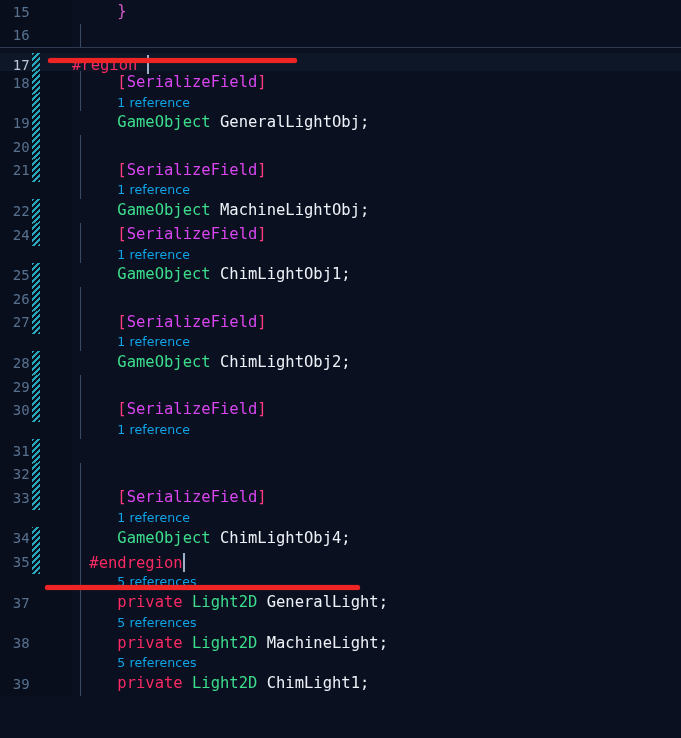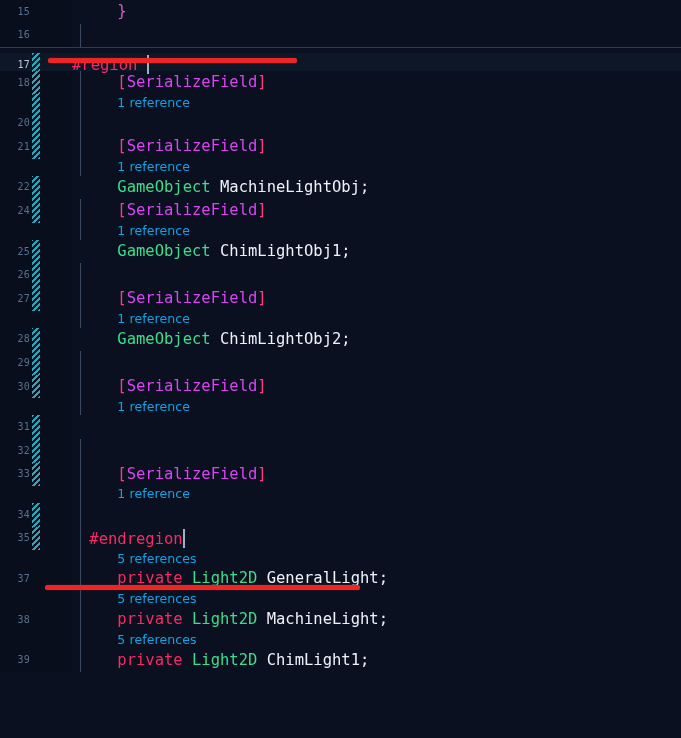--- a/index.html
+++ b/index.html
@@ -33,21 +33,21 @@
     width:72px;
     flex:0 0 72px;
     height:100%;
     background:#080e1c;
     display:flex;
     align-items:center;
   }
   .lnum {
     width:30px;
     text-align:right;
-    font-size:10px;
+    font-size:14px;
     line-height:1;
     color:#58718f;
     letter-spacing:.2px;
     padding-left:8px;
   }
   
   .diffmark {
     position:absolute;
     left:32px; top:0;
     width:8px; height:100%;
@@ -169,20 +169,29 @@
           <span class="lnum"></span>
           <div class="diffmark"></div>
         </div>
         <div class="code">
           <div class="indent-guide"></div>
           <div class="txt" style="margin-left: 45.32px;">1 reference</div>
         </div>
       </div>
       <div class="row">
         <div class="gutter">
+          <span class="lnum">19</span>
+          <div class="diffmark"></div>
+        </div>
+        <div class="code">
+          <div class="txt"><span class="k-type" style="margin-left: 45.32px;">GameObject</span><span class="k-punc"> </span><span class="k-id">GeneralLightObj</span><span class="k-punc">;</span></div>
+        </div>
+      </div>
+      <div class="row">
+        <div class="gutter">
           <span class="lnum">20</span>
           <div class="diffmark"></div>
         </div>
         <div class="code">
           <div class="indent-guide"></div>
           <div class="txt"></div>
         </div>
       </div>
       <div class="row">
         <div class="gutter">
@@ -342,20 +351,21 @@
           <div class="txt" style="margin-left: 45.32px;">1 reference</div>
         </div>
       </div>
       <div class="row">
         <div class="gutter">
           <span class="lnum">34</span>
           <div class="diffmark"></div>
         </div>
         <div class="code">
           <div class="indent-guide"></div>
+          <div class="txt"><span class="k-type" style="margin-left: 45.32px;">GameObject</span><span class="k-punc"> </span><span class="k-id">ChimLightObj4</span><span class="k-punc">;</span></div>
         </div>
       </div>
       <div class="row">
         <div class="gutter">
           <span class="lnum">35</span>
           <div class="diffmark"></div>
         </div>
         <div class="code">
           <div class="indent-guide"></div>
           <div class="txt"><span class="k-pre" style="margin-left: 17.33px;">#endregion</span><span class="caret"></span></div>

